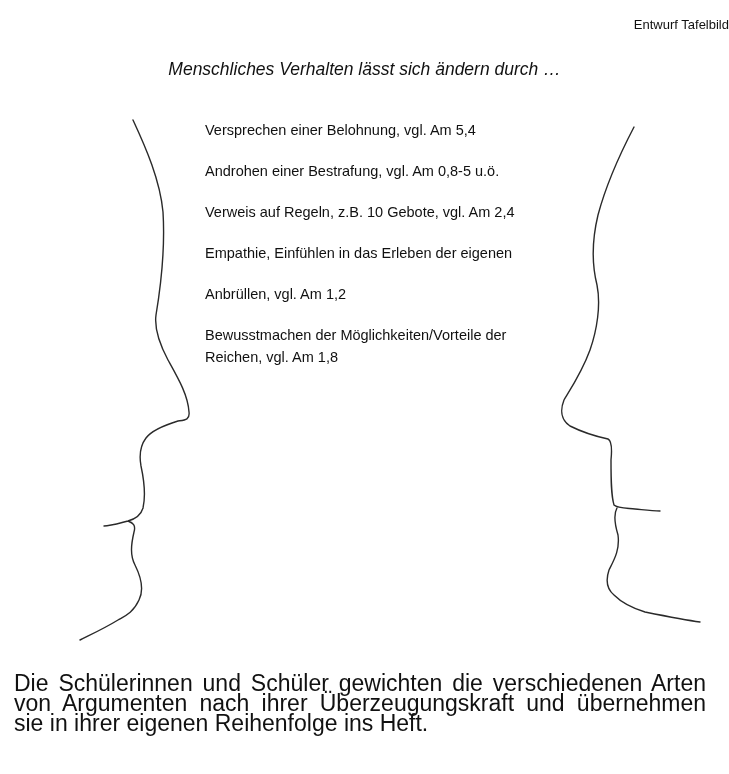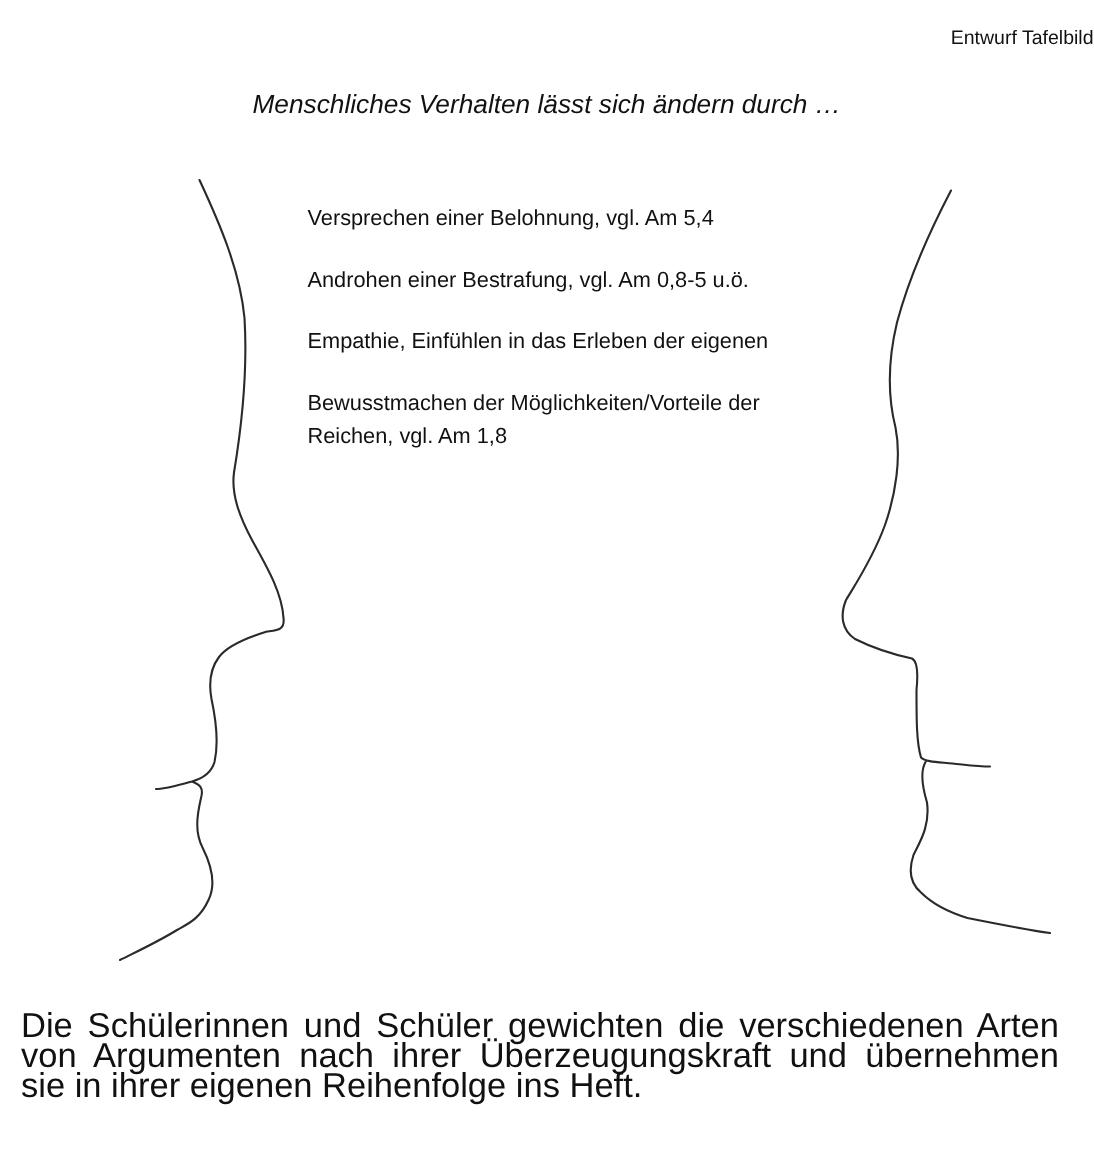--- a/index.html
+++ b/index.html
@@ -52,21 +52,21 @@
       left: 205px;
       top: 119px;
       width: 320px;
       margin: 0;
       padding: 0;
       list-style: none;
       font-size: 14.5px;
       line-height: 22px;
     }
     .arguments li {
-      margin: 16px 0 19px 0;
+      margin: 0 0 19px 0;
       padding: 0;
     }
     .footer {
       position: absolute;
       left: 14px;
       top: 650px;
       width: 692px;
       font-size: 23px;
       line-height: 20px;
       text-align: justify;
@@ -117,19 +117,21 @@
          C613,515 615,525 618,535
          C620,550 614,560 609,570
          C605,582 608,590 614,595
          C622,603 632,608 645,612
          C665,616 685,620 700,622"></path>
   </svg>
 
   <ul class="arguments">
     <li>Versprechen einer Belohnung, vgl. Am 5,4</li>
     <li>Androhen einer Bestrafung, vgl. Am 0,8-5 u.ö.</li>
+    <li>Verweis auf Regeln, z.B. 10 Gebote, vgl. Am 2,4</li>
     <li>Empathie, Einfühlen in das Erleben der eigenen</li>
+    <li>Anbrüllen, vgl. Am 1,2</li>
     <li>Bewusstmachen der Möglichkeiten/Vorteile der Reichen, vgl. Am 1,8</li>
   </ul>
 
   <p class="footer">Die Schülerinnen und Schüler gewichten die verschiedenen Arten von Argumenten nach ihrer Überzeugungskraft und übernehmen sie in ihrer eigenen Reihenfolge ins Heft.</p>
 
 </div>
 
 </body></html>

